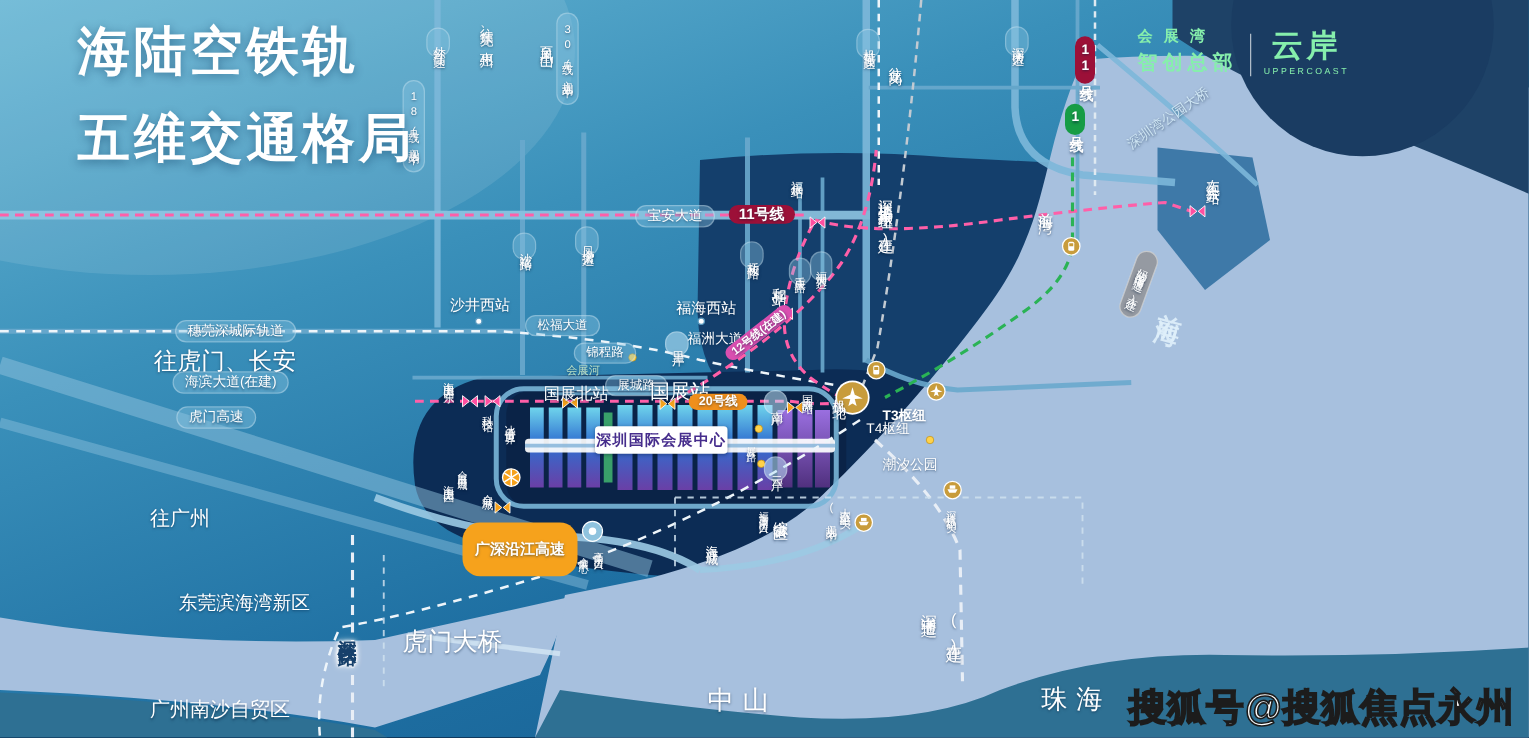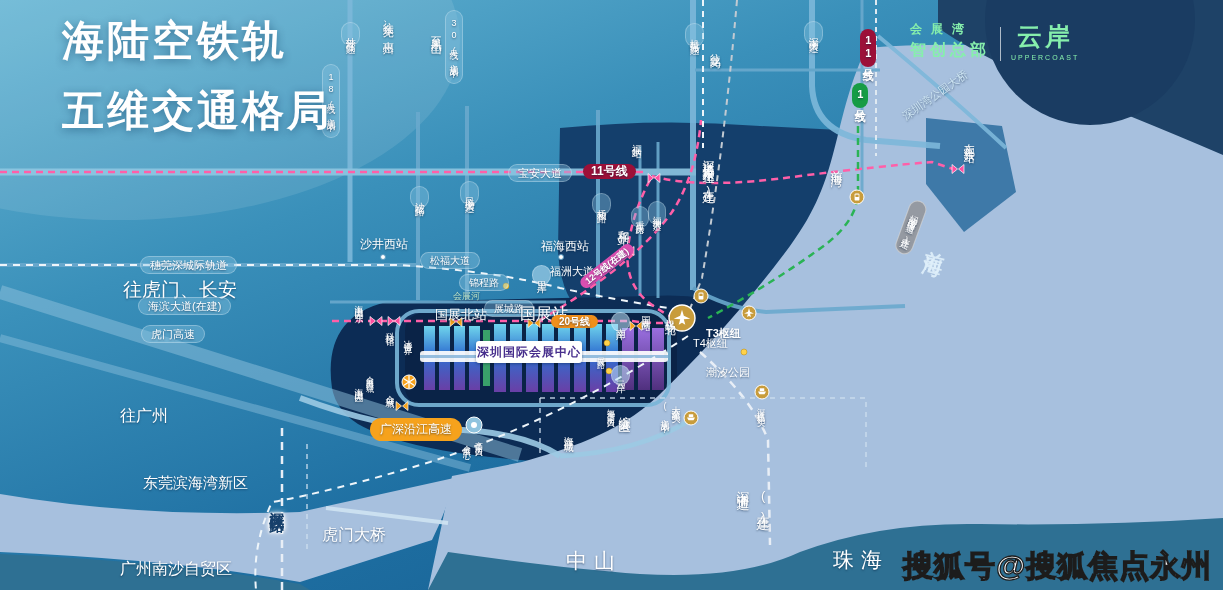--- a/index.html
+++ b/index.html
@@ -13,21 +13,21 @@
   .cap{background:rgba(135,195,224,.40);border:1px solid rgba(255,255,255,.28);border-radius:20px;padding:2px 9px;}
   .capv{writing-mode:vertical-rl;text-orientation:upright;background:rgba(135,195,224,.40);
         border:1px solid rgba(255,255,255,.25);border-radius:20px;padding:7px 3px;letter-spacing:2px;}
   .capv.lt{background:rgba(190,228,247,.55);}
   .capv.gray{background:rgba(148,152,158,.95);border-color:rgba(255,255,255,.45);}
   .badge{border-radius:11px;padding:1px 8px;font-weight:bold;}
   .badgev{writing-mode:vertical-rl;text-orientation:upright;border-radius:11px;padding:5px 2px;font-weight:bold;letter-spacing:1px;}
   .red,.red-h{background:#9c1038;}
   .green{background:#169c45;}
   .orange-h{background:#ef8f1c;}
-  .orange-big{background:#f6a21c;border-radius:14px;padding:5px 10px;font-weight:normal;}
+  .orange-big{background:#f6a21c;border-radius:14px;padding:15px 10px;font-weight:bold;}
   .pink-rot{background:#d94fb0;border-radius:10px;padding:1px 6px;}
   .rail{color:#17406b;font-weight:bold;text-shadow:0 0 3px #fff,0 0 6px #fff,0 0 2px #fff;}
   .qianhai{color:rgba(222,239,250,.92);letter-spacing:5px;font-weight:bold;text-shadow:none;}
   .title-block{position:absolute;left:62px;top:13px;z-index:4;color:#ffffff;font-weight:bold;
                text-shadow:0 2px 8px rgba(0,45,85,.45);letter-spacing:3px;}
   .title-block .l1{font-size:42px;}
   .title-block .l2{font-size:42px;margin-top:14px;}
   .logo{position:absolute;left:910px;top:20px;z-index:4;display:flex;align-items:flex-end;gap:10px;color:#86efac;}
   .logo .col-a{display:flex;flex-direction:column;gap:2px;}
   .logo .brand-top{font-size:12px;letter-spacing:9px;font-weight:bold;}
@@ -230,21 +230,21 @@
       <div class="ml tv" style="left: 963px; top: 135px; font-size: 11px;">左炮台东站</div>
       <div class="ml capv gray" style="left: 912px; top: 198px; font-size: 9px; transform: rotate(20deg);">妈湾跨海通道(在建)</div>
       <div class="ml tv qianhai" style="left: 930px; top: 234px; font-size: 20px; transform: rotate(15deg);">前海</div>
       <div class="ml cap" style="left: 140px; top: 256px; font-size: 11px;">穗莞深城际轨道</div>
       <div class="ml t" style="left: 123px; top: 279px; font-size: 19px;">往虎门、长安</div>
       <div class="ml cap" style="left: 138px; top: 297px; font-size: 11px;">海滨大道(在建)</div>
       <div class="ml cap" style="left: 141px; top: 325px; font-size: 11px;">虎门高速</div>
       <div class="ml t" style="left: 120px; top: 407px; font-size: 16px;">往广州</div>
       <div class="ml t" style="left: 143px; top: 475px; font-size: 15px;">东莞滨海湾新区</div>
       <div class="ml tv rail" style="left: 268px; top: 500px; font-size: 15px;">深茂铁路</div>
-      <div class="ml t" style="left: 322px; top: 526px; font-size: 16px;">虎门大桥</div>
+      <div class="ml t" style="left: 322px; top: 503px; font-size: 20px;">虎门大桥</div>
       <div class="ml t" style="left: 120px; top: 560px; font-size: 16px;">广州南沙自贸区</div>
       <div class="ml t" style="left: 566px; top: 549px; font-size: 21px; letter-spacing: 7px;">中山</div>
       <div class="ml t" style="left: 833px; top: 548px; font-size: 21px; letter-spacing: 7px;">珠海</div>
       <div class="ml t" style="left: 360px; top: 238px; font-size: 12px;">沙井西站</div>
       <div class="ml t" style="left: 541px; top: 240px; font-size: 12px;">福海西站</div>
       <div class="ml cap" style="left: 459px; top: 274px; font-size: 10px;">锦程路</div>
       <div class="ml t" style="left: 453px; top: 291px; font-size: 9px; color: rgb(185, 224, 198);">会展河</div>
       <div class="ml cap" style="left: 484px; top: 300px; font-size: 10px;">展城路</div>
       <div class="ml t" style="left: 435px; top: 308px; font-size: 13px;">国展北站</div>
       <div class="ml t" style="left: 520px; top: 305px; font-size: 16px;">国展站</div>

